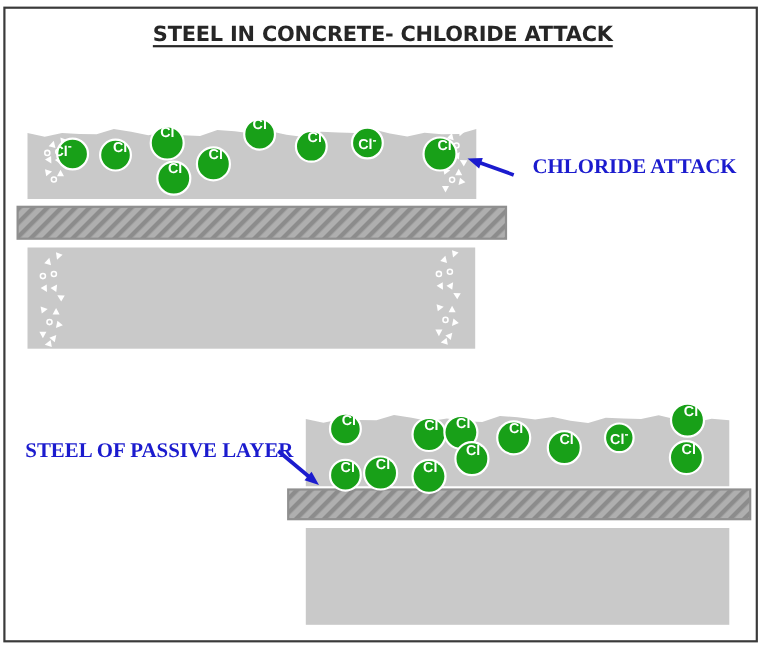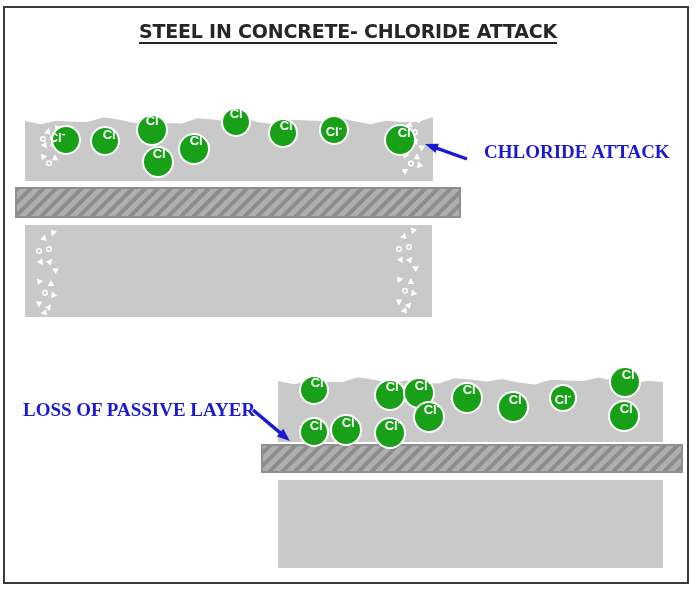--- a/index.html
+++ b/index.html
@@ -303,14 +303,14 @@
       <g clip-path="url(#ionclip20)">
         <circle cx="390" cy="433" r="15" fill="#18A018"></circle>
         <text x="393" y="429.5" text-anchor="middle" fill="#FFFFFF" font-size="13" font-weight="bold" font-family="&quot;Liberation Sans&quot;,sans-serif">Cl<tspan dy="-5" font-size="11">-</tspan></text>
       </g>
       <circle cx="390" cy="433" r="15" fill="none" stroke="#FFFFFF" stroke-width="2"></circle>
       <line x1="253" y1="410" x2="282.33479518819837" y2="434.57780137389597" stroke="#1B1BCE" stroke-width="3.4"></line>
       <polygon points="290,441 276.82413443160584,436.48374419196557 283.24633305770993,428.8185393801639" fill="#1B1BCE"></polygon>
     </svg>
   <div id="title" style="color: rgb(38, 38, 38);">STEEL IN CONCRETE- CHLORIDE ATTACK</div>
   <div id="anno-top" class="annotation" style="color: rgb(27, 27, 206);">CHLORIDE ATTACK</div>
-  <div id="anno-bottom" class="annotation" style="color: rgb(27, 27, 206);">LOSS OF PASSIVE LAYER</div>
+  <div id="anno-bottom" class="annotation" style="color: rgb(27, 27, 206);">STEEL OF PASSIVE LAYER</div>
 </div>
 
 </body></html>

